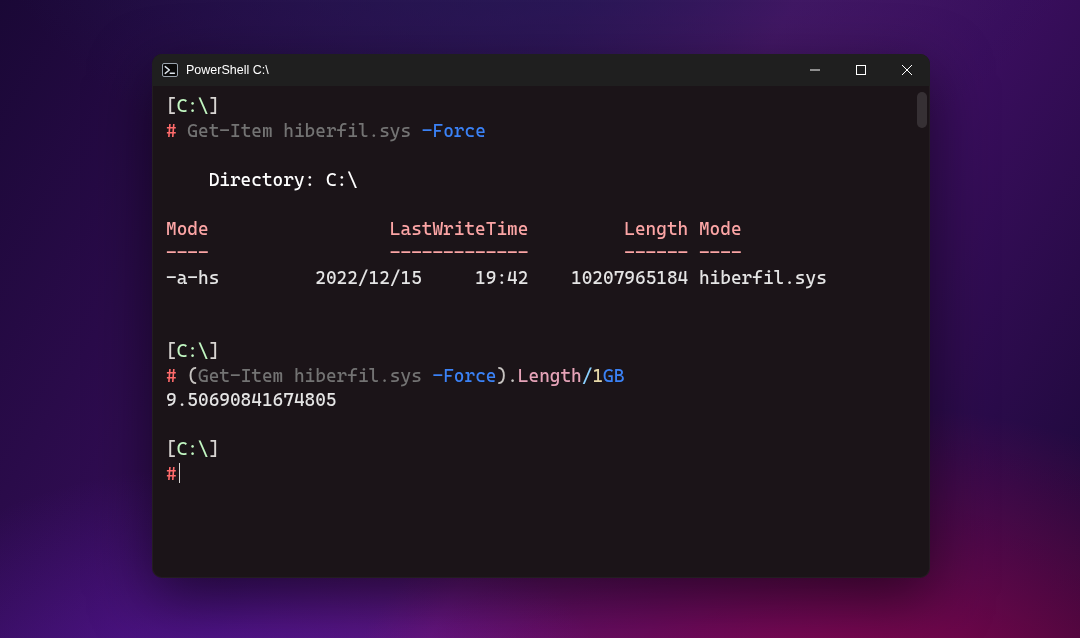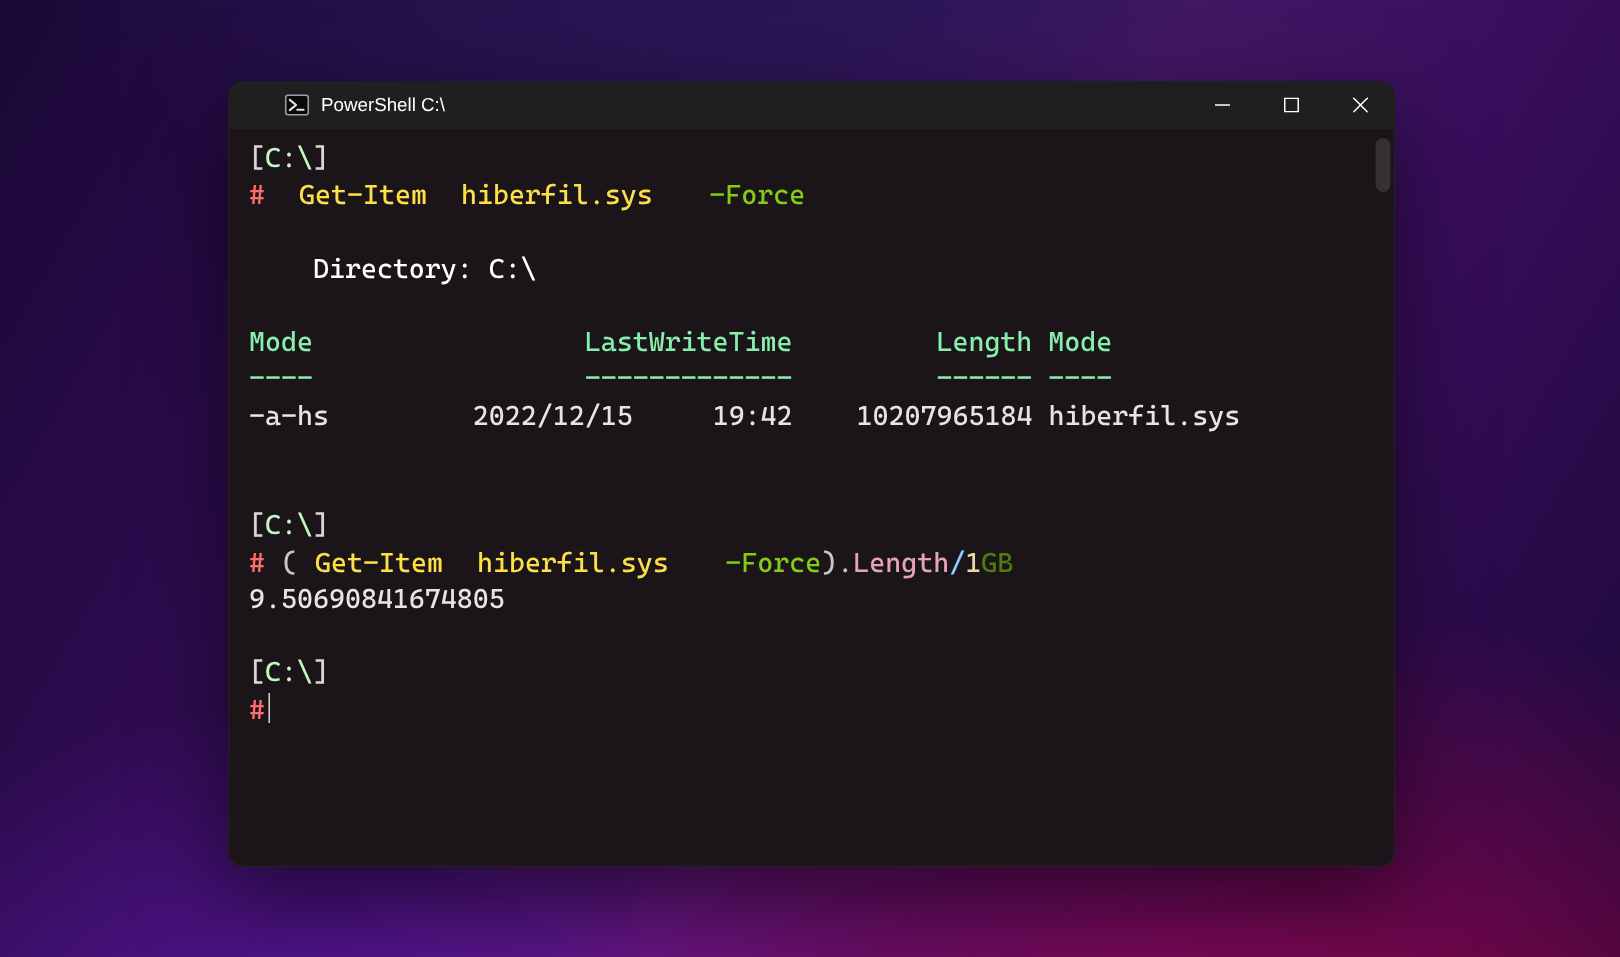--- a/index.html
+++ b/index.html
@@ -33,21 +33,20 @@
     overflow: hidden;
   }
   .titlebar {
     height: 32px;
     background: #1f1f1f;
     display: flex;
     align-items: center;
     color: #ffffff;
     font-size: 12.5px;
     user-select: none;
-    padding-left: 28px;
   }
   .titlebar .app-icon {
     width: 16px;
     height: 16px;
     margin-left: 10px;
     margin-right: 8px;
     display: inline-flex;
     align-items: center;
     justify-content: center;
   }
@@ -86,28 +85,28 @@
     right: 3px;
     top: 6px;
     width: 10px;
     height: 36px;
     background: rgba(255,255,255,0.12);
     border-radius: 5px;
   }
   .c-bracket { color: #d8d5d2; }
   .c-cwd     { color: #c2f7c2; }
   .c-prompt  { color: #ff6b6b; }
-  .c-cmdpale { color: #fde047; margin-left: 12px; }
-  .c-flagpale{ color: #84cc16; margin-left: 27px; }
+  .c-cmdpale { color: #737373; }
+  .c-flagpale{ color: #3b82f6; }
   .c-cwrap   { color: #c7c4c1; }
   .c-prop    { color: #e6a3b8; }
   .c-op      { color: #8bd1ff; }
   .c-num     { color: #e6d8a8; }
-  .c-unit    { color: #4d7c0f; }
-  .c-header  { color: #86efac; }
+  .c-unit    { color: #3b82f6; }
+  .c-header  { color: #fca5a5; }
   .c-dirlbl  { color: #ffffff; }
   .c-plain   { color: #e5e5e5; }
   .cursor {
     display: inline-block;
     width: 1px;
     height: 20px;
     background: #d8d5d2;
     vertical-align: -3px;
     margin-left: 2px;
   }

